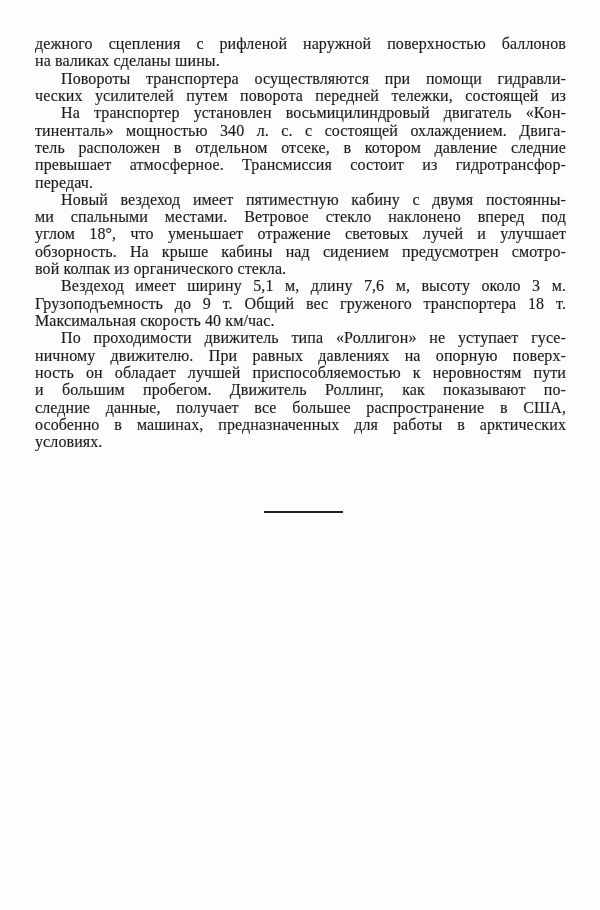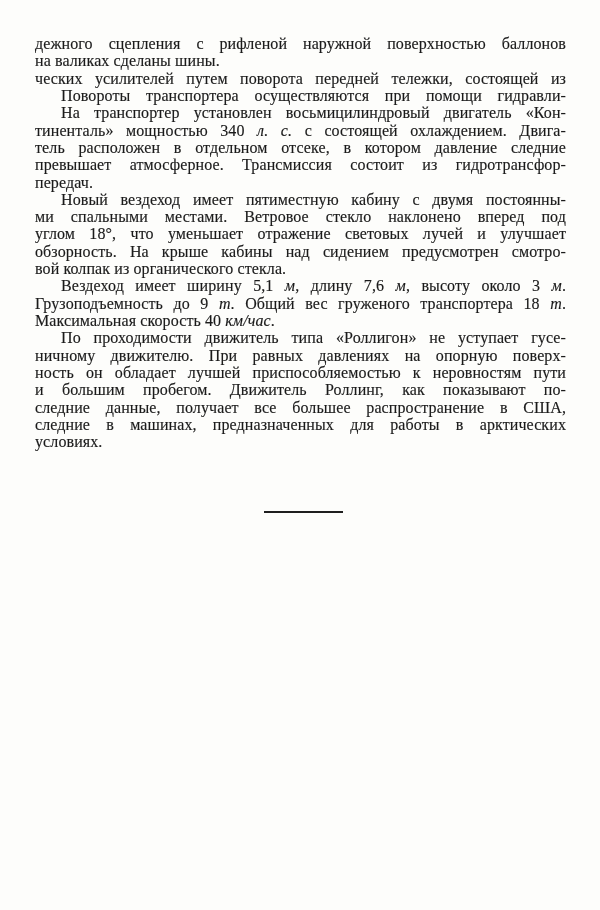--- a/index.html
+++ b/index.html
@@ -39,21 +39,20 @@
     letter-spacing: 0.1px;
     -webkit-text-stroke: 0.15px #1b1b1b;
   }
   .ln.lastln {
     text-align-last: left;
   }
   .ln.firstln {
     text-indent: 26px;
   }
   .it {
-    font-style: italic;
   }
   .divider {
     position: absolute;
     left: 264px;
     top: 511px;
     width: 79px;
     height: 2px;
     background: #1e1e1e;
   }
 </style>
@@ -62,22 +61,22 @@
 
 <div class="page">
   <div class="text-block">
 
     <div class="para">
       <div class="ln">дежного сцепления с рифленой наружной поверхностью баллонов</div>
       <div class="ln lastln">на валиках сделаны шины.</div>
     </div>
 
     <div class="para">
+      <div class="ln firstln">Повороты транспортера осуществляются при помощи гидравли-</div>
       <div class="ln">ческих усилителей путем поворота передней тележки, состоящей из</div>
-      <div class="ln firstln">Повороты транспортера осуществляются при помощи гидравли-</div>
     </div>
 
     <div class="para">
       <div class="ln firstln">На транспортер установлен восьмицилиндровый двигатель «Кон-</div>
       <div class="ln"><span>тиненталь» мощностью 340 </span><span class="it">л. с.</span><span> с состоящей охлаждением. Двига-</span></div>
       <div class="ln">тель расположен в отдельном отсеке, в котором давление следние</div>
       <div class="ln">превышает атмосферное. Трансмиссия состоит из гидротрансфор-</div>
       <div class="ln lastln">передач.</div>
     </div>
 
@@ -94,20 +93,20 @@
       <div class="ln"><span>Грузоподъемность до 9 </span><span class="it">т</span><span>. Общий вес груженого транспортера 18 </span><span class="it">т</span><span>.</span></div>
       <div class="ln lastln"><span>Максимальная скорость 40 </span><span class="it">км/час</span><span>.</span></div>
     </div>
 
     <div class="para">
       <div class="ln firstln">По проходимости движитель типа «Роллигон» не уступает гусе-</div>
       <div class="ln">ничному движителю. При равных давлениях на опорную поверх-</div>
       <div class="ln">ность он обладает лучшей приспособляемостью к неровностям пути</div>
       <div class="ln">и большим пробегом. Движитель Роллинг, как показывают по-</div>
       <div class="ln">следние данные, получает все большее распространение в США,</div>
-      <div class="ln">следние в машинах, предназначенных для работы в арктических</div>
+      <div class="ln">особенно в машинах, предназначенных для работы в арктических</div>
       <div class="ln lastln">условиях.</div>
     </div>
 
   </div>
 
   <div class="divider"></div>
 </div>
 
 </body></html>

